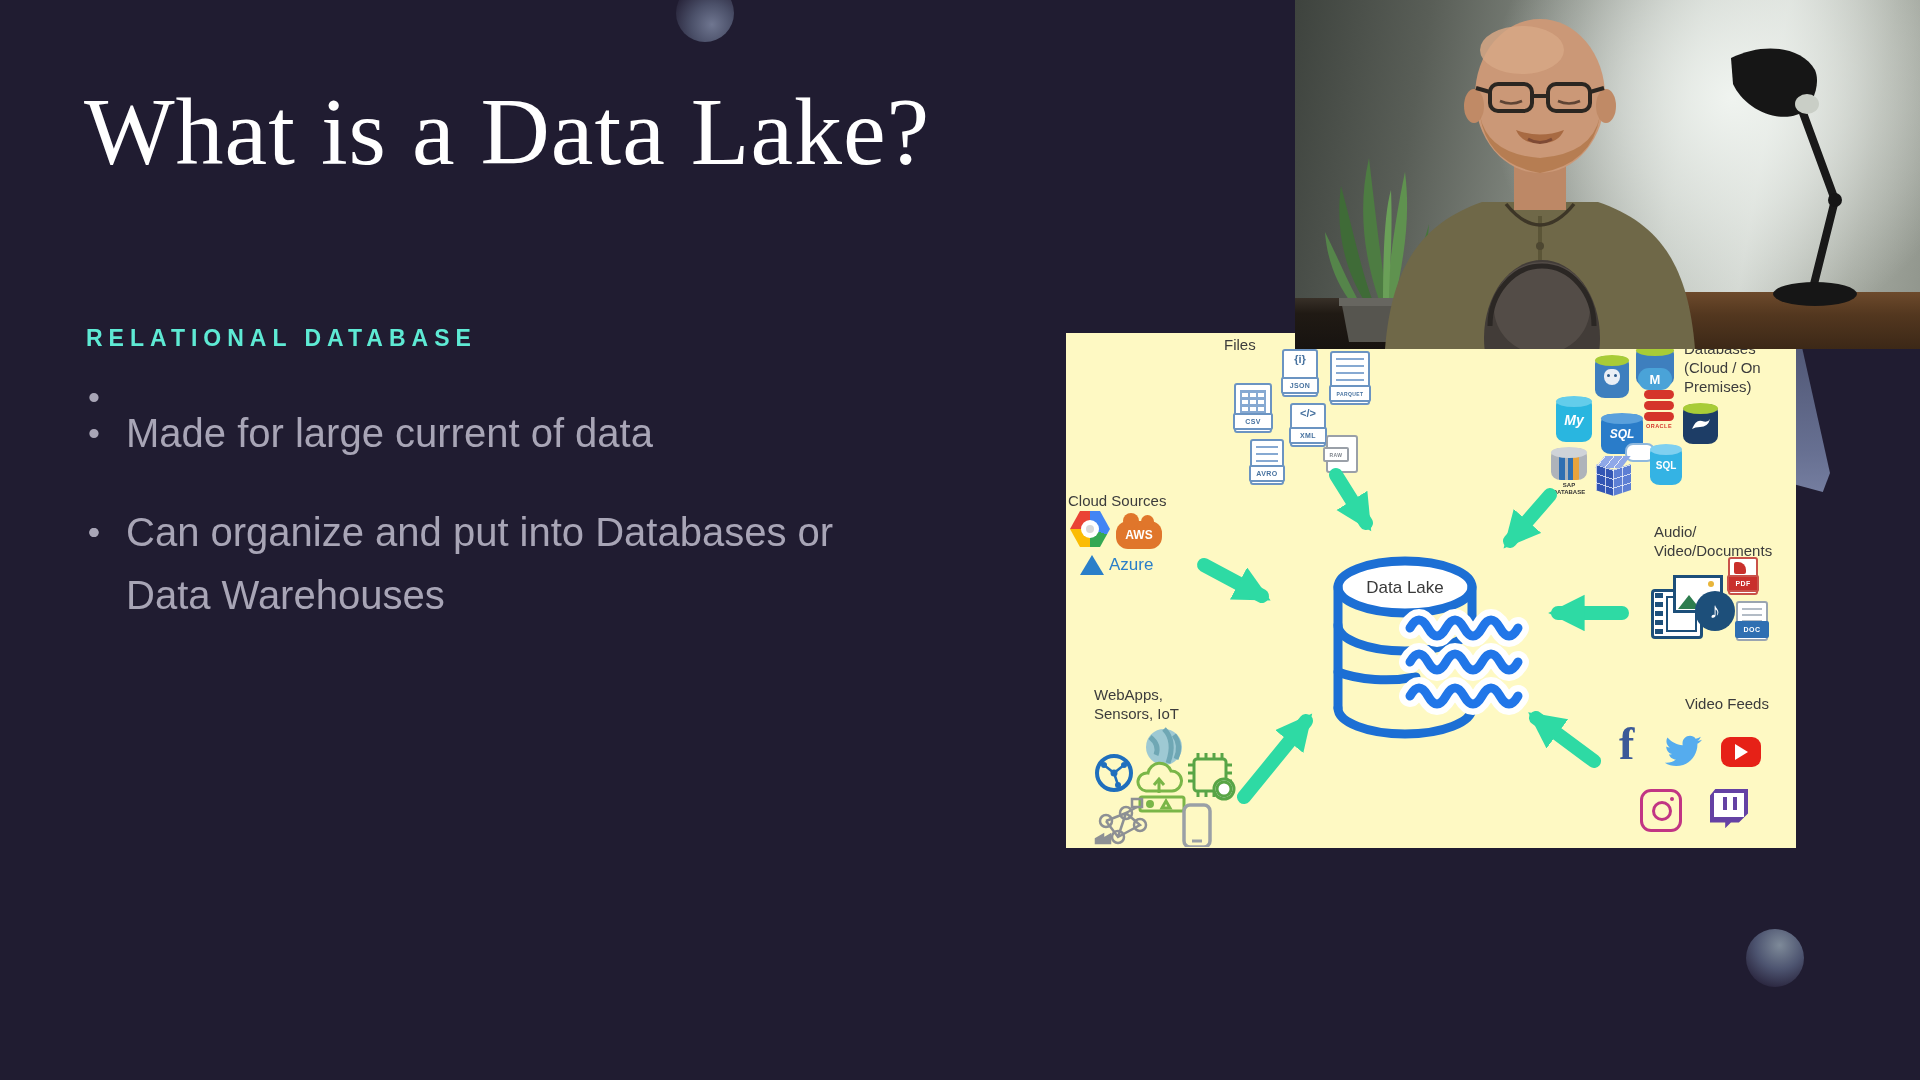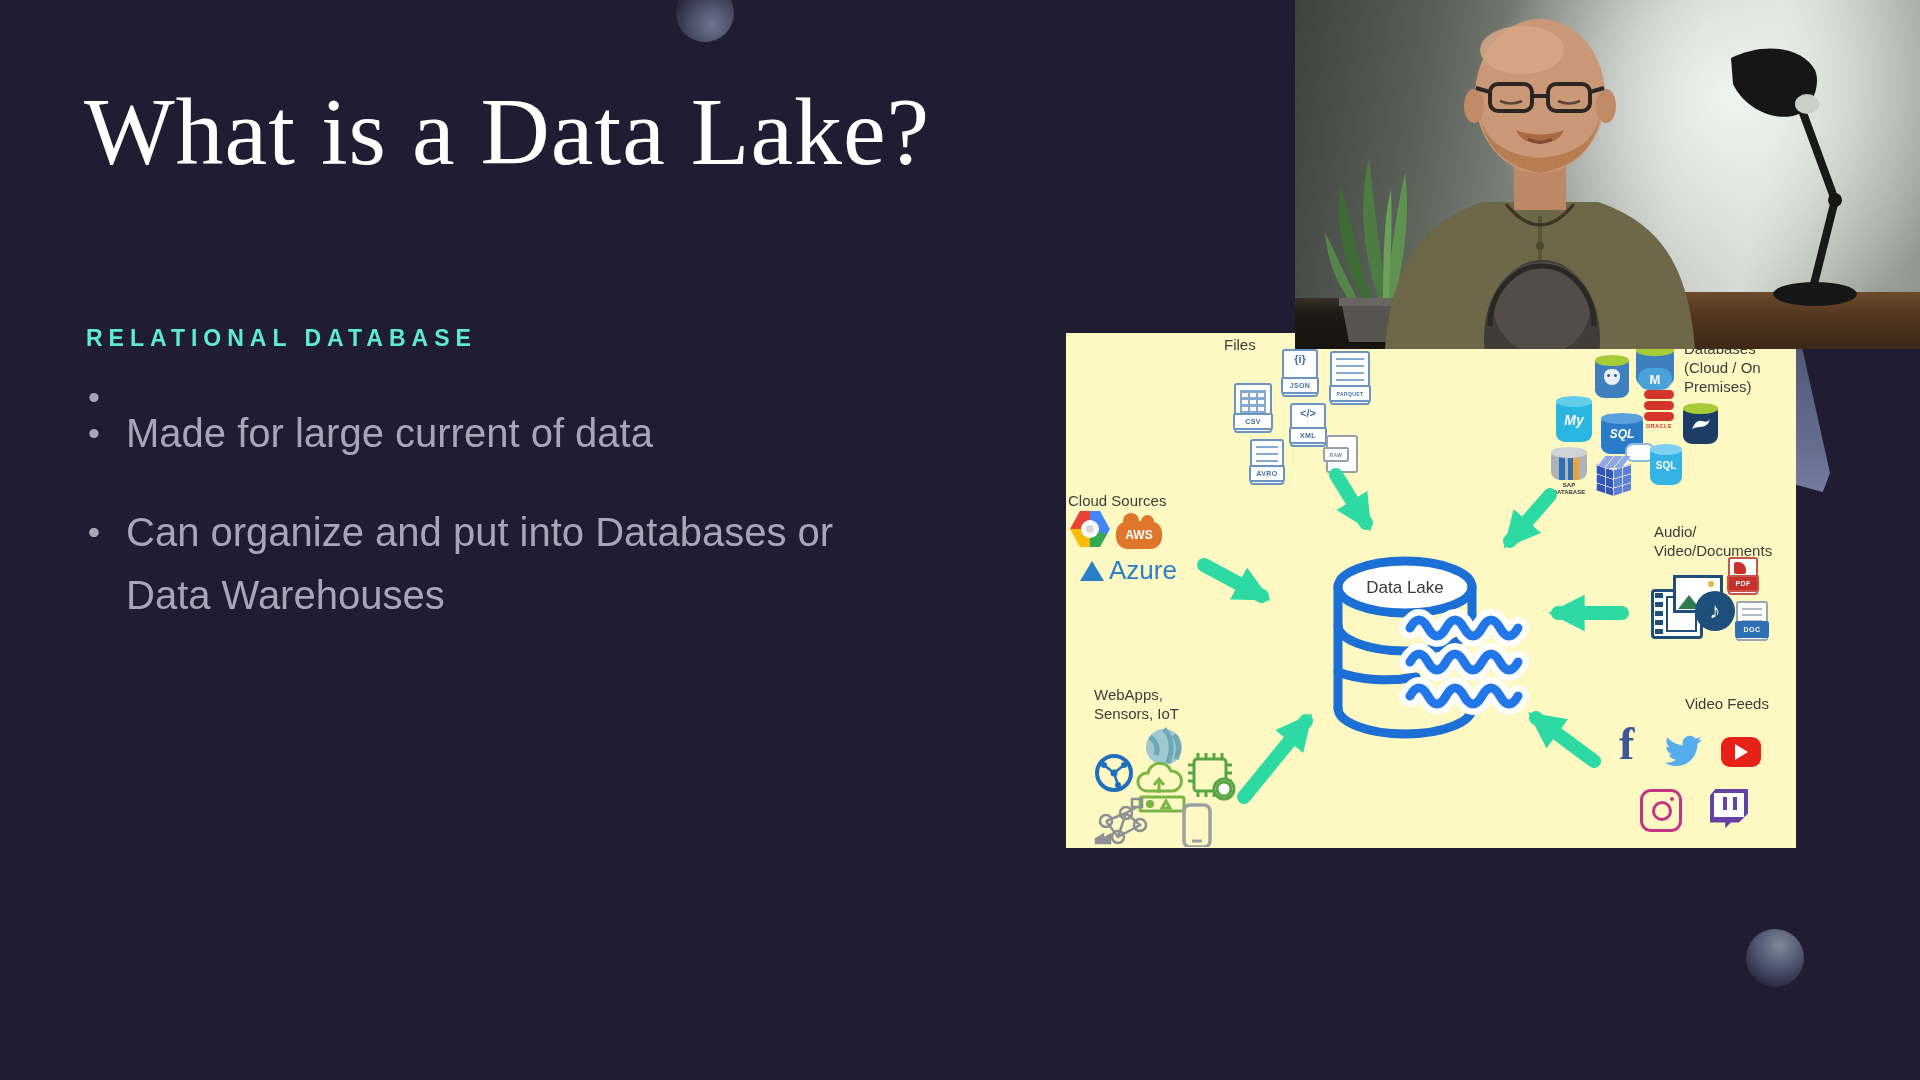--- a/index.html
+++ b/index.html
@@ -146,21 +146,21 @@
       </div>
     </div>
     <div style="position:absolute;left:50px;top:188px;width:46px;height:28px;background:#e0762b;border-radius:12px;
                 display:flex;align-items:center;justify-content:center;">
       <div style="position:absolute;left:7px;top:-8px;width:16px;height:16px;background:#e0762b;border-radius:50%;"></div>
       <div style="position:absolute;right:8px;top:-6px;width:13px;height:13px;background:#e0762b;border-radius:50%;"></div>
       <span style="position:relative;color:#fff;font-weight:700;font-size:12px;">AWS</span>
     </div>
     <div style="position:absolute;left:14px;top:222px;display:flex;align-items:center;gap:5px;">
       <div style="width:0;height:0;border-left:12px solid transparent;border-right:12px solid transparent;border-bottom:20px solid #2a7fc9;"></div>
-      <span style="font-size:26px;color:#2a7fc9;">Azure</span>
+      <span style="font-size:17px;color:#2a7fc9;">Azure</span>
     </div>
 
     <svg style="position:absolute;left:22px;top:392px;" width="150" height="122" viewBox="0 0 150 122">
 
       <g>
           <circle cx="76" cy="22" r="18" fill="#9ec9d3"></circle>
         <path d="M62,12 q10,8 6,18 M76,4 q12,12 4,34 M86,10 q8,10 2,24" stroke="#6fa7b4" stroke-width="5" fill="none"></path>
         </g>
 
       <g>

